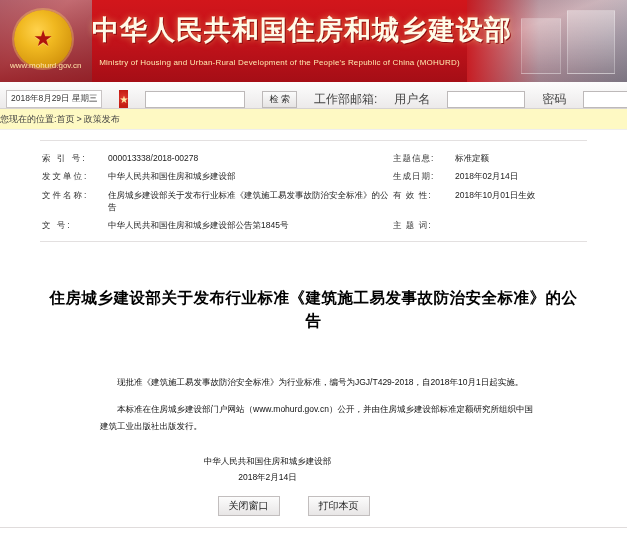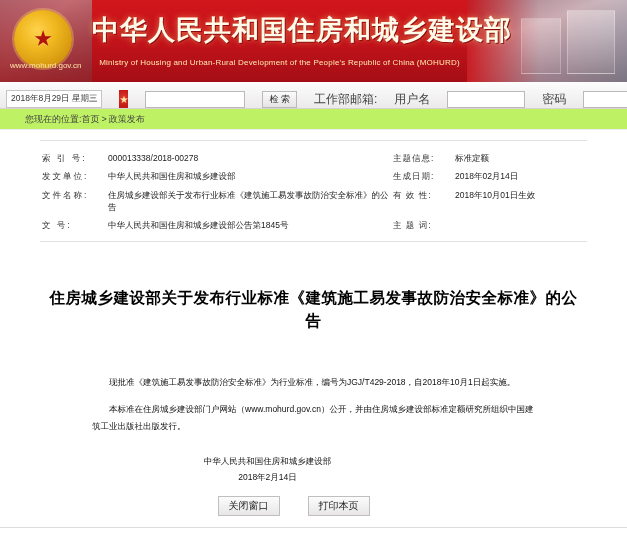--- a/index.html
+++ b/index.html
@@ -161,24 +161,24 @@
     padding-right: 2px;
     white-space: nowrap;
   }
   .tb-right span { cursor: pointer; }
 
   
   .breadcrumb {
     height: 20px;
     display: flex;
     align-items: center;
-    padding: 0 25px;
+    padding: 0 0;
     font-size: 9px;
     color: #444;
-    background: #bef264;
+    background: #fef9c3;
     border-bottom: 1px solid #eee;
   }
   .breadcrumb .bc-sep { margin: 0 2px; }
 
   
   .meta {
     margin: 10px 40px 0 40px;
     border-top: 1px solid #e3e0e0;
     padding-top: 8px;
   }
@@ -224,21 +224,21 @@
     letter-spacing: 0.5px;
     color: #000;
     line-height: 1.5;
   }
   .doc-body {
     margin: 42px 92px 0 92px;
     font-size: 8.5px;
     color: #111;
     line-height: 2.0;
   }
-  .doc-p { text-indent: 2em; margin: 0 0 10px 0; }
+  .doc-p { text-indent: 2em; margin: 0 0 10px 8px; }
   .signature {
     margin: 18px 92px 0 0;
     text-align: center;
     font-size: 8.5px;
     line-height: 1.9;
     color: #111;
   }
 
   
   .footer {

